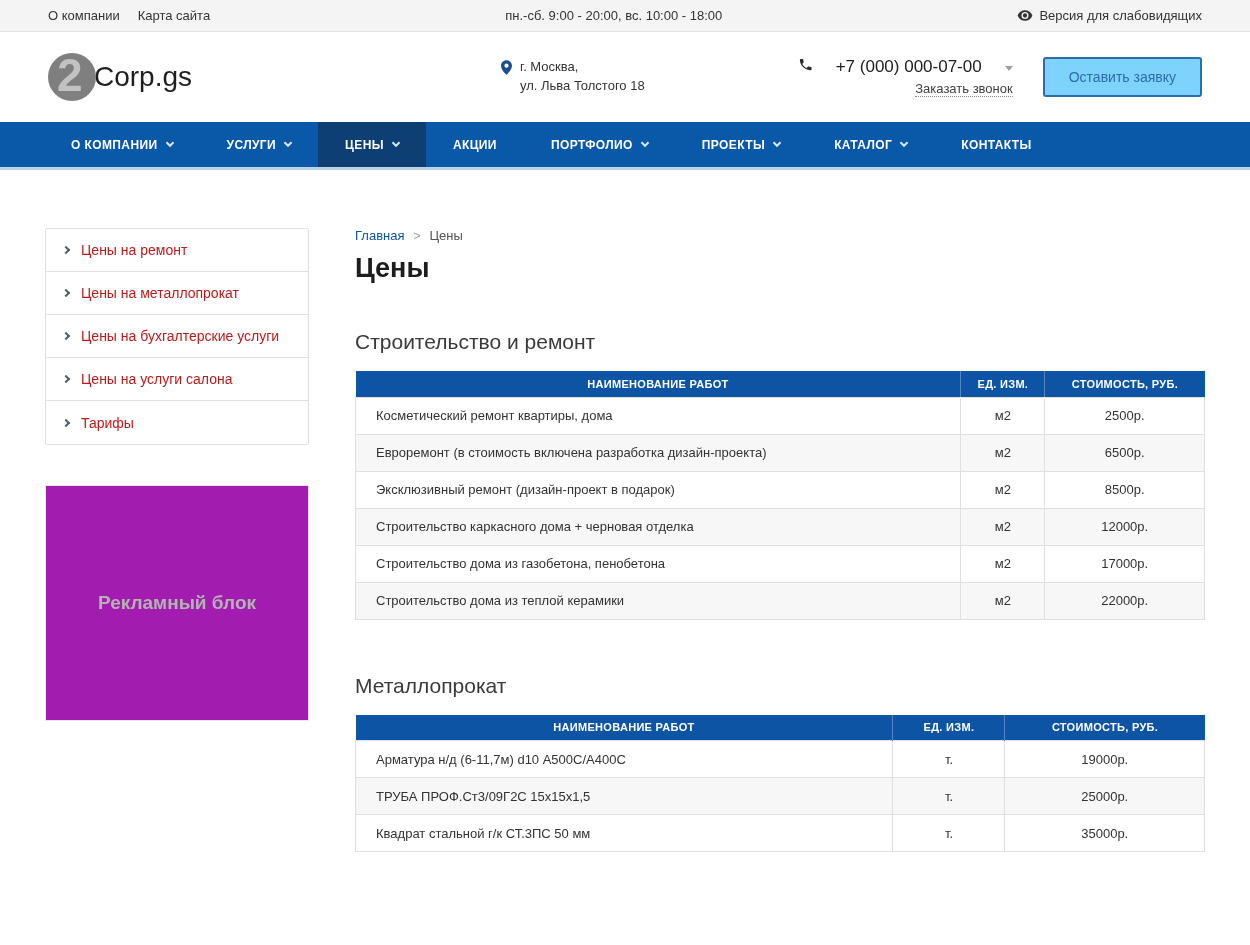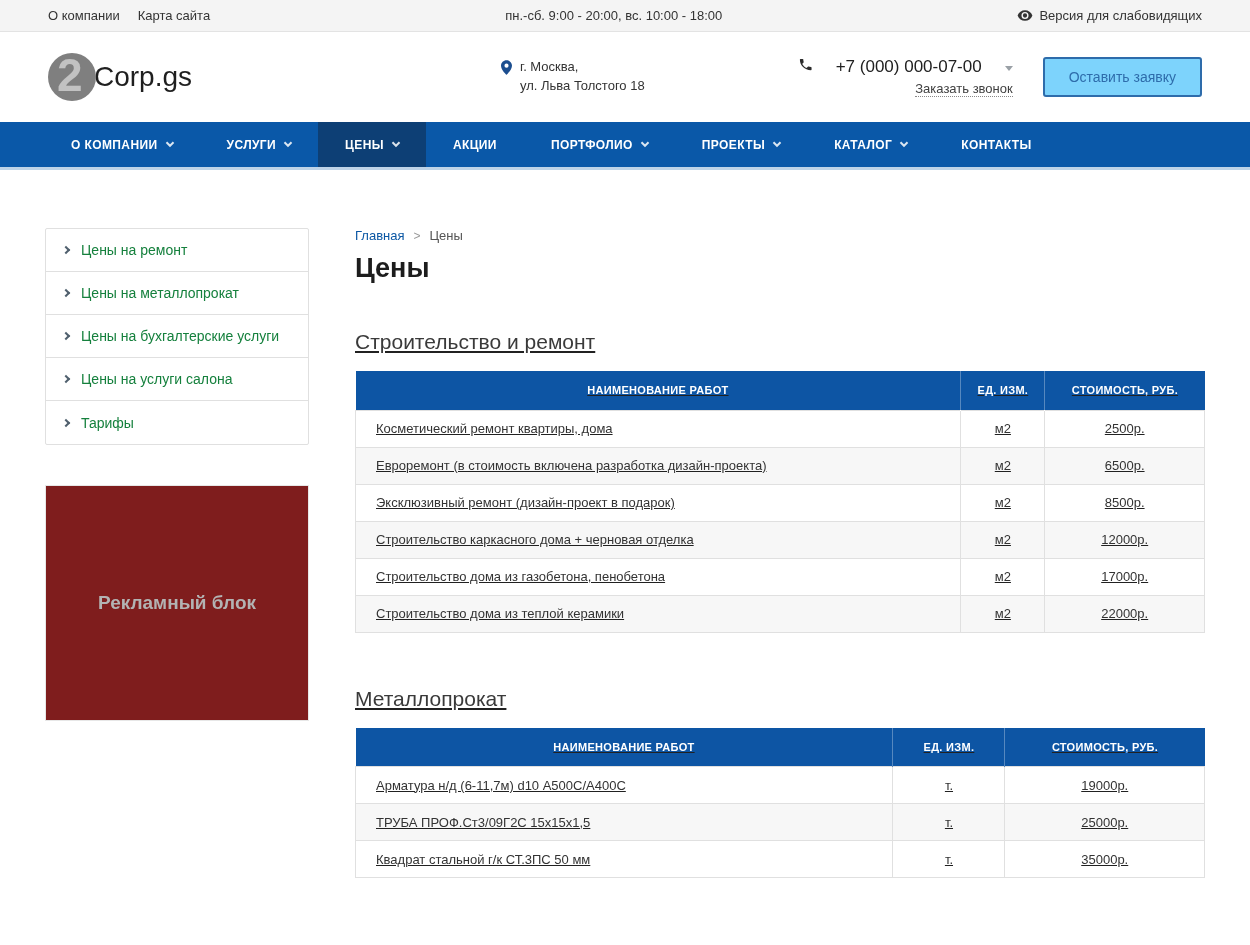--- a/index.html
+++ b/index.html
@@ -43,38 +43,38 @@
   .nav-item{display:flex;align-items:center;gap:9px;padding:0 27px;color:#fff;
     font-size:12px;font-weight:bold;letter-spacing:.4px;}
   .nav-item.active{background:var(--nav-active);}
   .chev-down{width:6px;height:6px;border-right:2px solid rgba(255,255,255,.85);
     border-bottom:2px solid rgba(255,255,255,.85);transform:rotate(45deg);margin-top:-3px;}
   
   .content{width:1160px;margin:0 auto;padding-top:58px;display:flex;gap:46px;align-items:flex-start;}
   .sidebar{width:264px;flex-shrink:0;}
   .side-list{border:1px solid var(--border);border-radius:2px;}
   .side-item{height:43px;display:flex;align-items:center;gap:12px;padding:0 17px;
-    border-bottom:1px solid var(--border);font-size:14px;color:#15803d;}
+    border-bottom:1px solid var(--border);font-size:14px;color:#b91c1c;}
   .side-item:last-child{border-bottom:none;}
   .chev-right{width:6px;height:6px;border-top:2px solid #50606e;border-right:2px solid #50606e;
     transform:rotate(45deg);flex-shrink:0;}
-  .ad-block{margin-top:40px;height:236px;background:#7f1d1d;border:1px solid #e7e7e7;
+  .ad-block{margin-top:40px;height:236px;background:#a21caf;border:1px solid #e7e7e7;
     display:flex;align-items:center;justify-content:center;color:#b3b3b3;font-size:19px;font-weight:bold;}
   .main{flex:1;}
   .breadcrumb{display:flex;align-items:center;gap:9px;font-size:13px;}
   .breadcrumb .home{color:var(--accent);}
   .breadcrumb .sep{color:#999;font-size:12px;}
   .breadcrumb .current{color:#555;}
   h1{font-size:27px;font-weight:bold;color:#1d1d1d;margin-top:10px;}
-  .price-section{margin-top:46px;text-decoration:underline;}
+  .price-section{margin-top:46px;}
   .price-section + .price-section{margin-top:54px;}
   .price-section h2{font-size:21px;font-weight:normal;color:#3a3a3a;margin-bottom:17px;}
   table.price-table{width:100%;border-collapse:collapse;table-layout:fixed;}
   .price-table th{background:var(--table-header);color:#fff;font-size:11px;font-weight:bold;
-    letter-spacing:.3px;height:39px;text-align:center;border-left:1px solid rgba(255,255,255,.3);}
+    letter-spacing:.3px;height:26px;text-align:center;border-left:1px solid rgba(255,255,255,.3);}
   .price-table th:first-child{border-left:none;}
   .price-table td{height:37px;border:1px solid var(--border);font-size:13px;color:#333;
     text-align:center;padding:0 10px;}
   .price-table td.cell-name{text-align:left;padding:0 20px;}
   .price-table tbody tr:nth-child(even){background:var(--row-alt);}
 </style>
 </head>
 <body>
 
 <div class="page">

